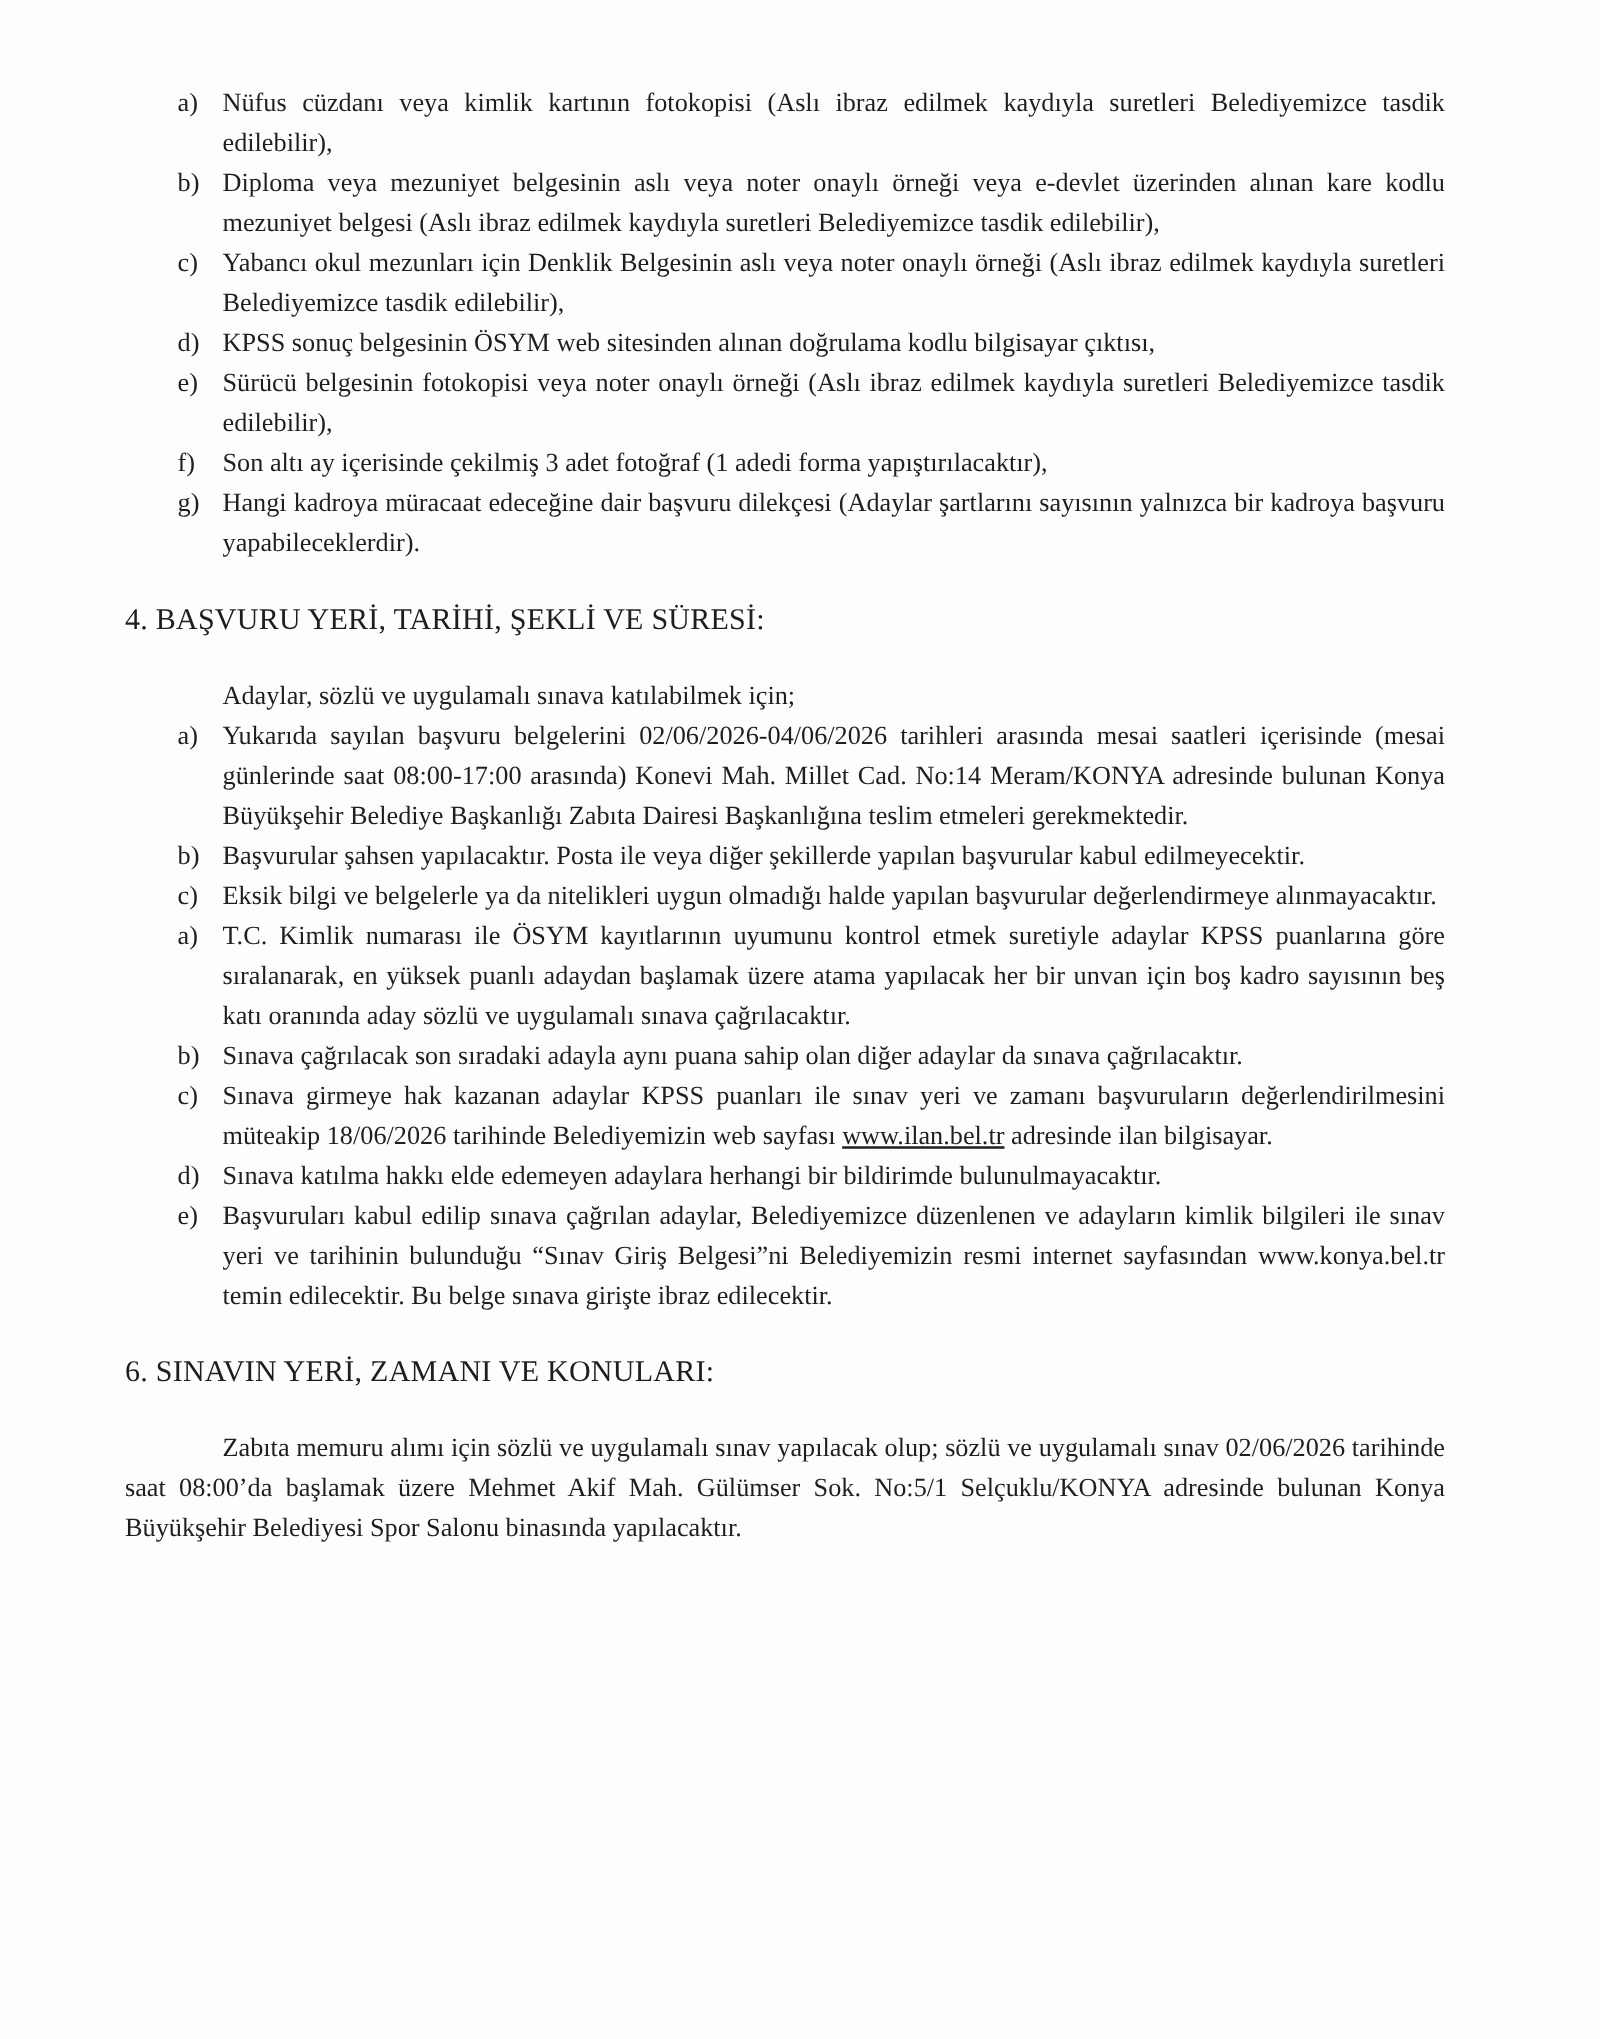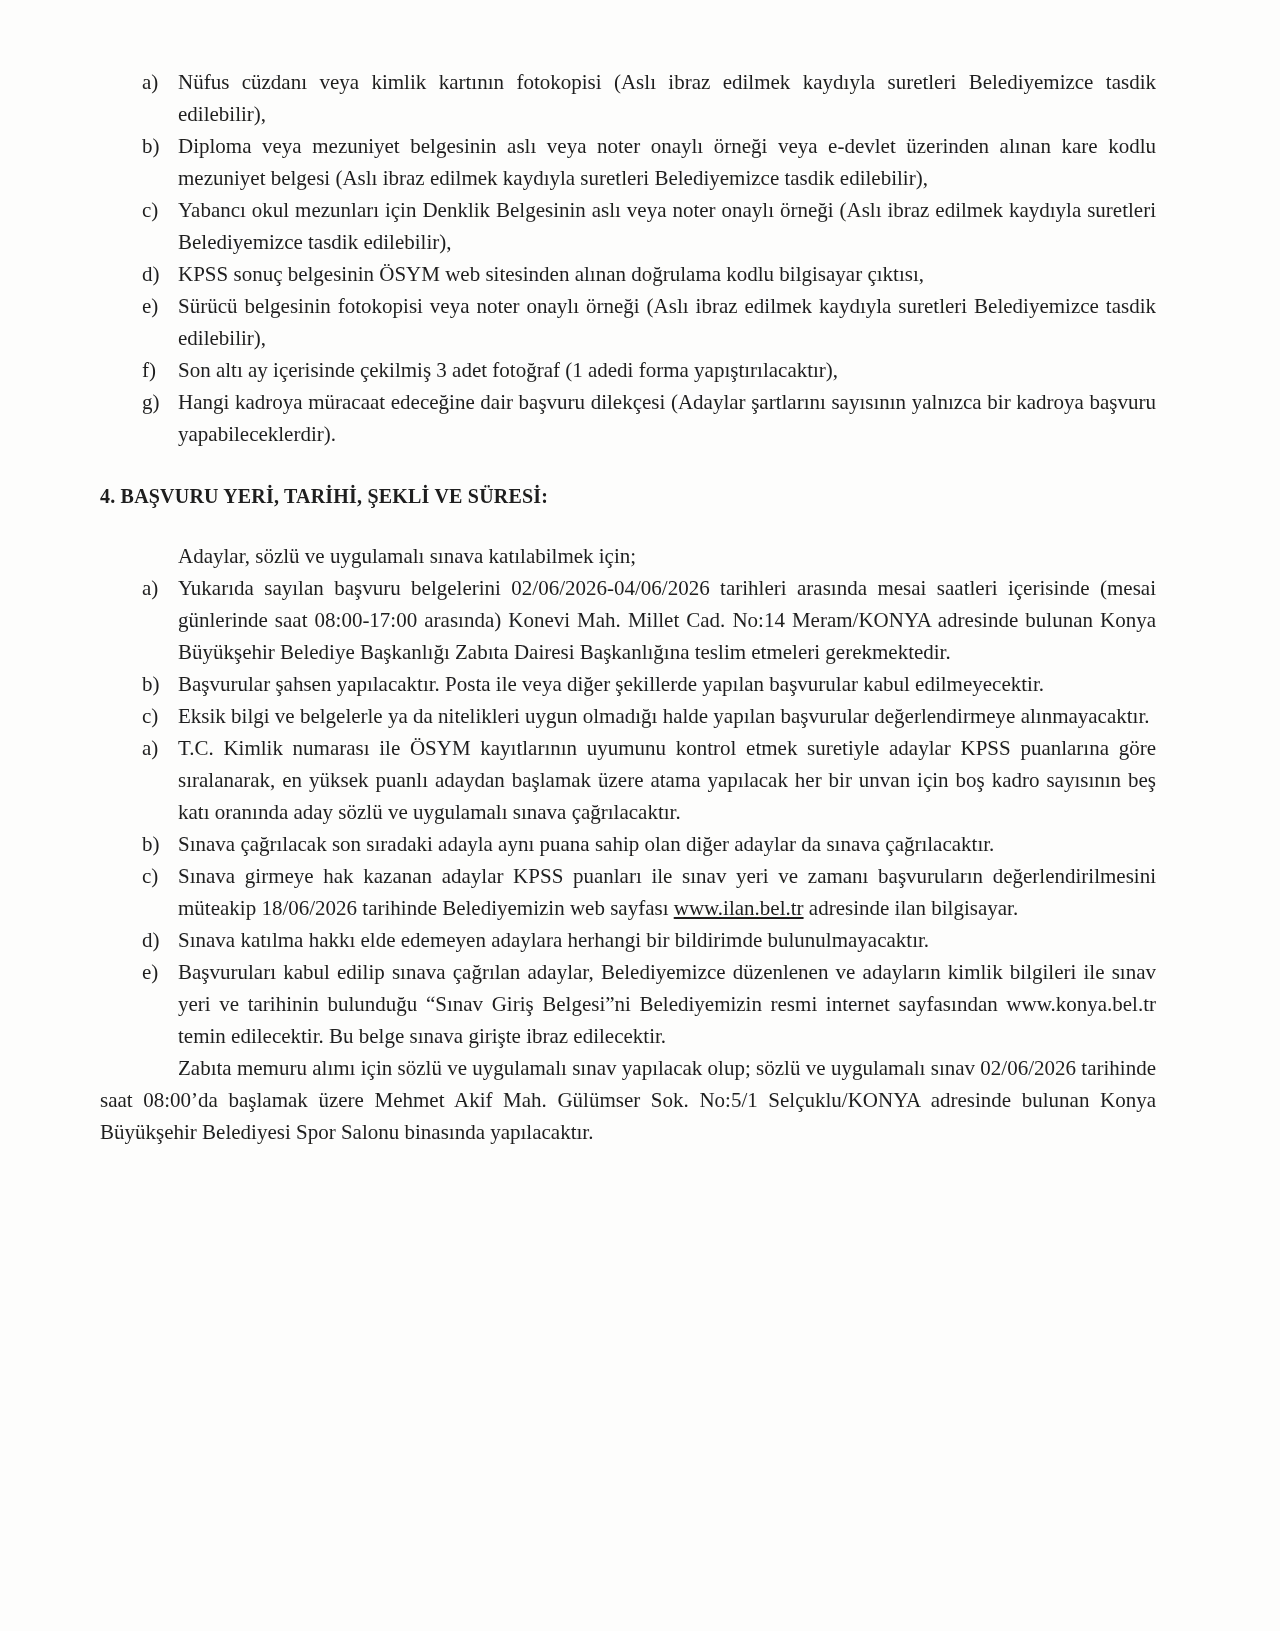--- a/index.html
+++ b/index.html
@@ -25,22 +25,22 @@
     padding-left: 42px;
   }
   .li .marker {
     flex: 0 0 36px;
   }
   .li .txt {
     flex: 1;
     text-align: justify;
   }
   h2.heading {
-    font-size: 20px;
-    font-weight: bold;
+    font-size: 24px;
+    font-weight: normal;
     line-height: 32px;
     margin: 30px 0 28px 0;
     letter-spacing: 0.2px;
   }
   p.indent {
     text-indent: 78px;
     text-align: justify;
   }
   a.doclink {
     color: inherit;
@@ -117,15 +117,16 @@
     <div class="li">
       <span class="marker">d)</span>
       <div class="txt">Sınava katılma hakkı elde edemeyen adaylara herhangi bir bildirimde bulunulmayacaktır.</div>
     </div>
     <div class="li">
       <span class="marker">e)</span>
       <div class="txt">Başvuruları kabul edilip sınava çağrılan adaylar, Belediyemizce düzenlenen ve adayların kimlik bilgileri ile sınav yeri ve tarihinin bulunduğu “Sınav Giriş Belgesi”ni Belediyemizin resmi internet sayfasından www.konya.bel.tr temin edilecektir. Bu belge sınava girişte ibraz edilecektir.</div>
     </div>
   </section>
 
+  <h2 class="heading">6. SINAVIN YERİ, ZAMANI VE KONULARI:</h2>
   <p class="indent">Zabıta memuru alımı için sözlü ve uygulamalı sınav yapılacak olup; sözlü ve uygulamalı sınav 02/06/2026 tarihinde saat 08:00’da başlamak üzere Mehmet Akif Mah. Gülümser Sok. No:5/1 Selçuklu/KONYA adresinde bulunan Konya Büyükşehir Belediyesi Spor Salonu binasında yapılacaktır.</p>
 
 </div>
 
 </body></html>

